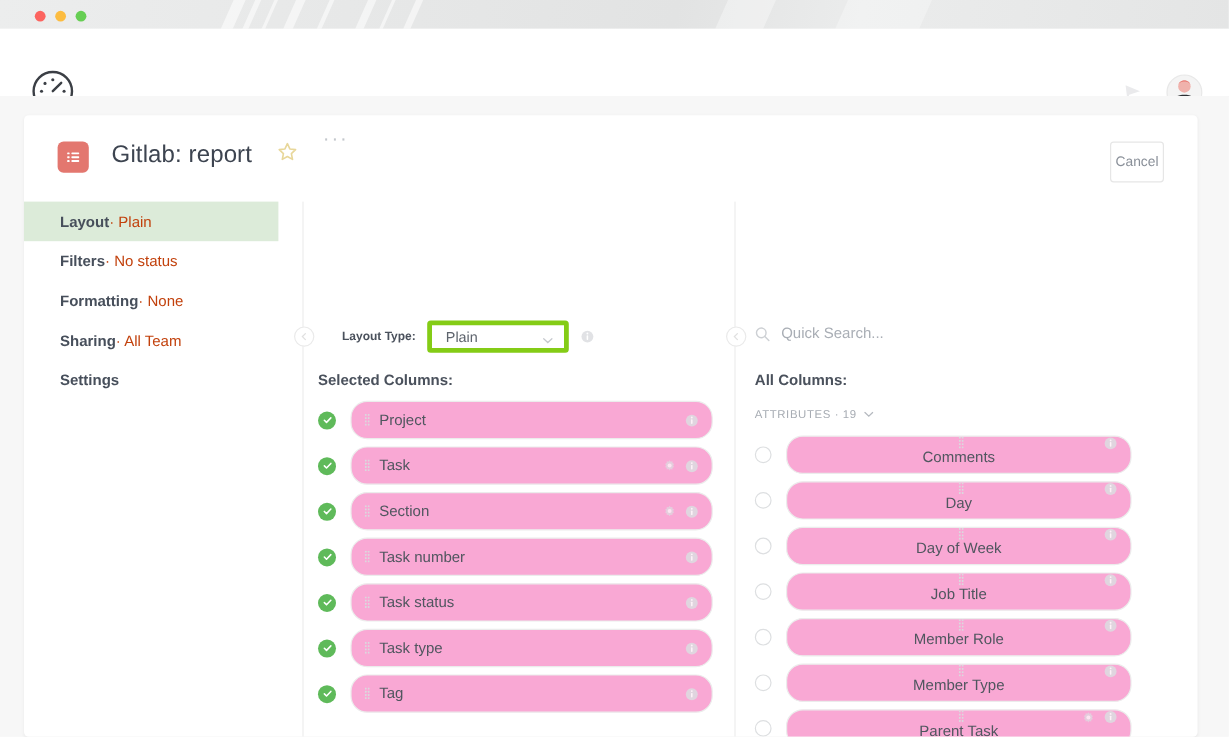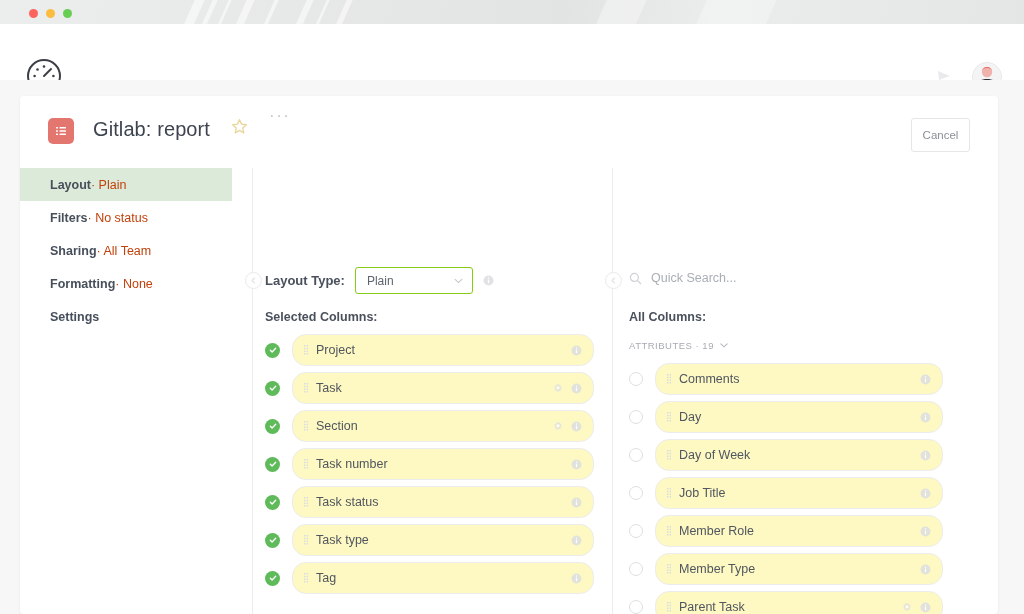--- a/index.html
+++ b/index.html
@@ -130,21 +130,21 @@
     color: #c3c7cc;
     font-size: 17px;
     letter-spacing: 1.5px;
     line-height: 10px;
     margin-left: 2px;
     margin-top: -7px;
   }
   .cancel-btn {
     position: absolute;
     right: 28px; top: 22px;
-    width: 59px; height: 23px;
+    width: 45px; height: 23px;
     border: 1px solid #e6e6e6;
     border-radius: 3px;
     background: #fff;
     color: #8a9099;
     font-size: 11.5px;
     font-family: "Liberation Sans", sans-serif;
     display: flex;
     align-items: center;
     justify-content: center;
     cursor: pointer;
@@ -215,28 +215,29 @@
     width: 359px; height: 446px;
   }
   .layout-type-row {
     position: absolute;
     left: 12px; top: 99px;
     display: flex;
     align-items: center;
     gap: 10px;
   }
   .lt-label {
-    font-size: 13px;
+    font-size: 10px;
     color: #4a515c;
     font-weight: bold;
     white-space: nowrap;
+    margin-left: 20px;
   }
   .lt-select {
     width: 118px; height: 27px;
-    border: 1px solid #84cc16;
+    border: 4px solid #84cc16;
     border-radius: 3px;
     background: #fff;
     display: flex;
     align-items: center;
     position: relative;
     padding-left: 11px;
     font-size: 12px;
     color: #5e646d;
     cursor: pointer;
     box-sizing: border-box;
@@ -283,29 +284,29 @@
     background: #fff;
     margin-right: 12px;
     flex: 0 0 auto;
     box-sizing: border-box;
     cursor: pointer;
   }
   .col-pill {
     height: 32px;
     border: 1px solid #ececec;
     border-radius: 14px;
-    background: #fef9c3;
+    background: #f9a8d4;
     display: flex;
     align-items: center;
     position: relative;
     box-sizing: border-box;
     cursor: pointer;
   }
   .mid-col .col-pill { width: 302px; }
-  .right-col .col-pill { width: 288px; }
+  .right-col .col-pill { width: 288px; flex-direction: column; }
   .grip {
     margin-left: 11px;
     margin-right: 8px;
     width: 4px;
     flex: 0 0 auto;
     cursor: grab;
   }
   .grip svg { display: block; }
   .pill-text {
     font-size: 12.5px;
@@ -484,26 +485,26 @@
     <div class="nav-col" id="navcol">
         <div class="nav-item active">
           <span class="nm">Layout</span>
           <span class="nv"> · Plain</span>
         </div>
         <div class="nav-item">
           <span class="nm">Filters</span>
           <span class="nv"> · No status</span>
         </div>
         <div class="nav-item">
+          <span class="nm">Formatting</span>
+          <span class="nv"> · None</span>
+        </div>
+        <div class="nav-item">
           <span class="nm">Sharing</span>
           <span class="nv"> · All Team</span>
-        </div>
-        <div class="nav-item">
-          <span class="nm">Formatting</span>
-          <span class="nv"> · None</span>
         </div>
         <div class="nav-item">
           <span class="nm">Settings</span>
         </div>
       </div>
 
     <div class="divider-1"></div>
     <div class="collapse-dot cd-1">
       <svg width="7" height="7" viewBox="0 0 7 7">
           <path d="M4.5 1 L2 3.5 L4.5 6" fill="none" stroke="#e0e0e0" stroke-width="1.1" stroke-linecap="round"></path>

